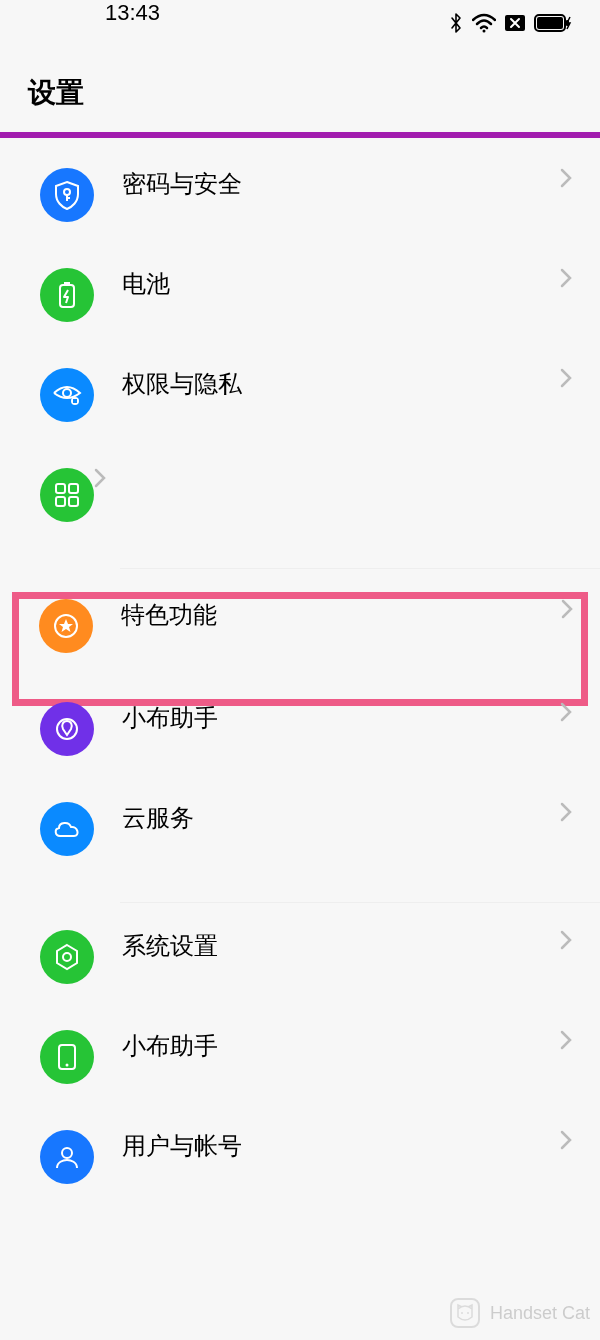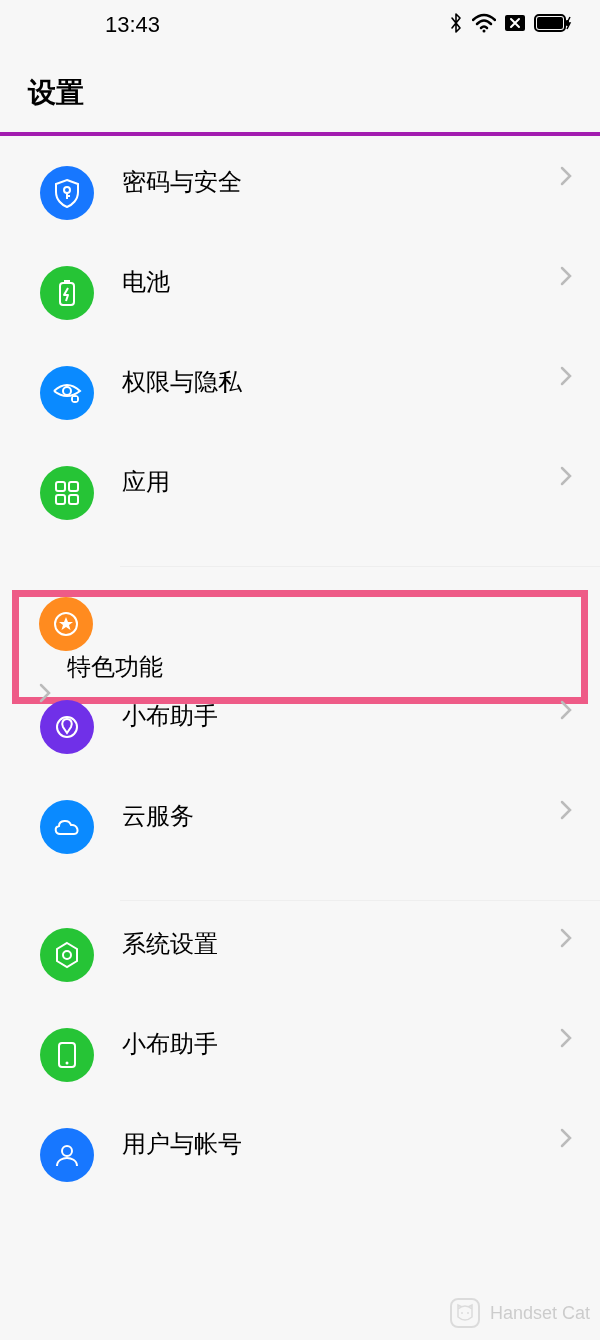--- a/index.html
+++ b/index.html
@@ -7,37 +7,36 @@
       width: 600px;
       height: 1340px;
       background: #f7f7f7;
       font-family: -apple-system, "Helvetica Neue", Arial, sans-serif;
       position: relative;
       overflow: hidden;
     }
     .status-bar {
       height: 50px;
       display: flex;
-      align-items: center;
       justify-content: space-between;
       padding: 0 28px 0 105px;
     }
     .status-time {
       font-size: 22px;
       font-weight: 500;
       color: #000;
     }
     .status-icons {
       display: flex;
       align-items: center;
       gap: 8px;
     }
     .header {
       padding: 24px 16px 20px 28px;
-      border-bottom: 4px solid #a21caf;
+      border-bottom: 6px solid #a21caf;
     }
     .header-title {
       font-size: 28px;
       font-weight: 600;
       color: #000;
     }
     .content {
       padding-top: 30px;
     }
     .group-sep-line {
@@ -75,21 +74,20 @@
       align-items: center;
     }
     .highlight-box {
       border: 7px solid #ee5b87;
       margin: -4px 12px -4px 12px;
       padding: 0 8px 0 20px;
     }
     .highlight-box .setting-row {
       padding: 0 0 0 0;
       height: 100px;
-      flex-direction: column;
     }
     .watermark {
       position: absolute;
       right: 10px;
       bottom: 12px;
       display: flex;
       align-items: center;
       gap: 10px;
       opacity: 0.45;
     }
@@ -207,21 +205,20 @@
 
   <div class="setting-row">
     <div class="icon-circle c-green">
       <svg width="26" height="26" viewBox="0 0 26 26">
           <rect x="2" y="2" width="9" height="9" rx="2" fill="none" stroke="#fff" stroke-width="2"></rect>
           <rect x="15" y="2" width="9" height="9" rx="2" fill="none" stroke="#fff" stroke-width="2"></rect>
           <rect x="2" y="15" width="9" height="9" rx="2" fill="none" stroke="#fff" stroke-width="2"></rect>
           <rect x="15" y="15" width="9" height="9" rx="2" fill="none" stroke="#fff" stroke-width="2"></rect>
         </svg>
     </div>
-    <div class="setting-label">应用</div>
     <div class="chevron">
         <svg width="12" height="20" viewBox="0 0 12 20">
           <path d="M2 2 L10 10 L2 18" stroke="#bbb" stroke-width="2.5" fill="none" stroke-linecap="round"></path>
         </svg>
       </div>
   </div>
 
   <div class="group-sep-line"></div>
 
   <div class="highlight-box">

